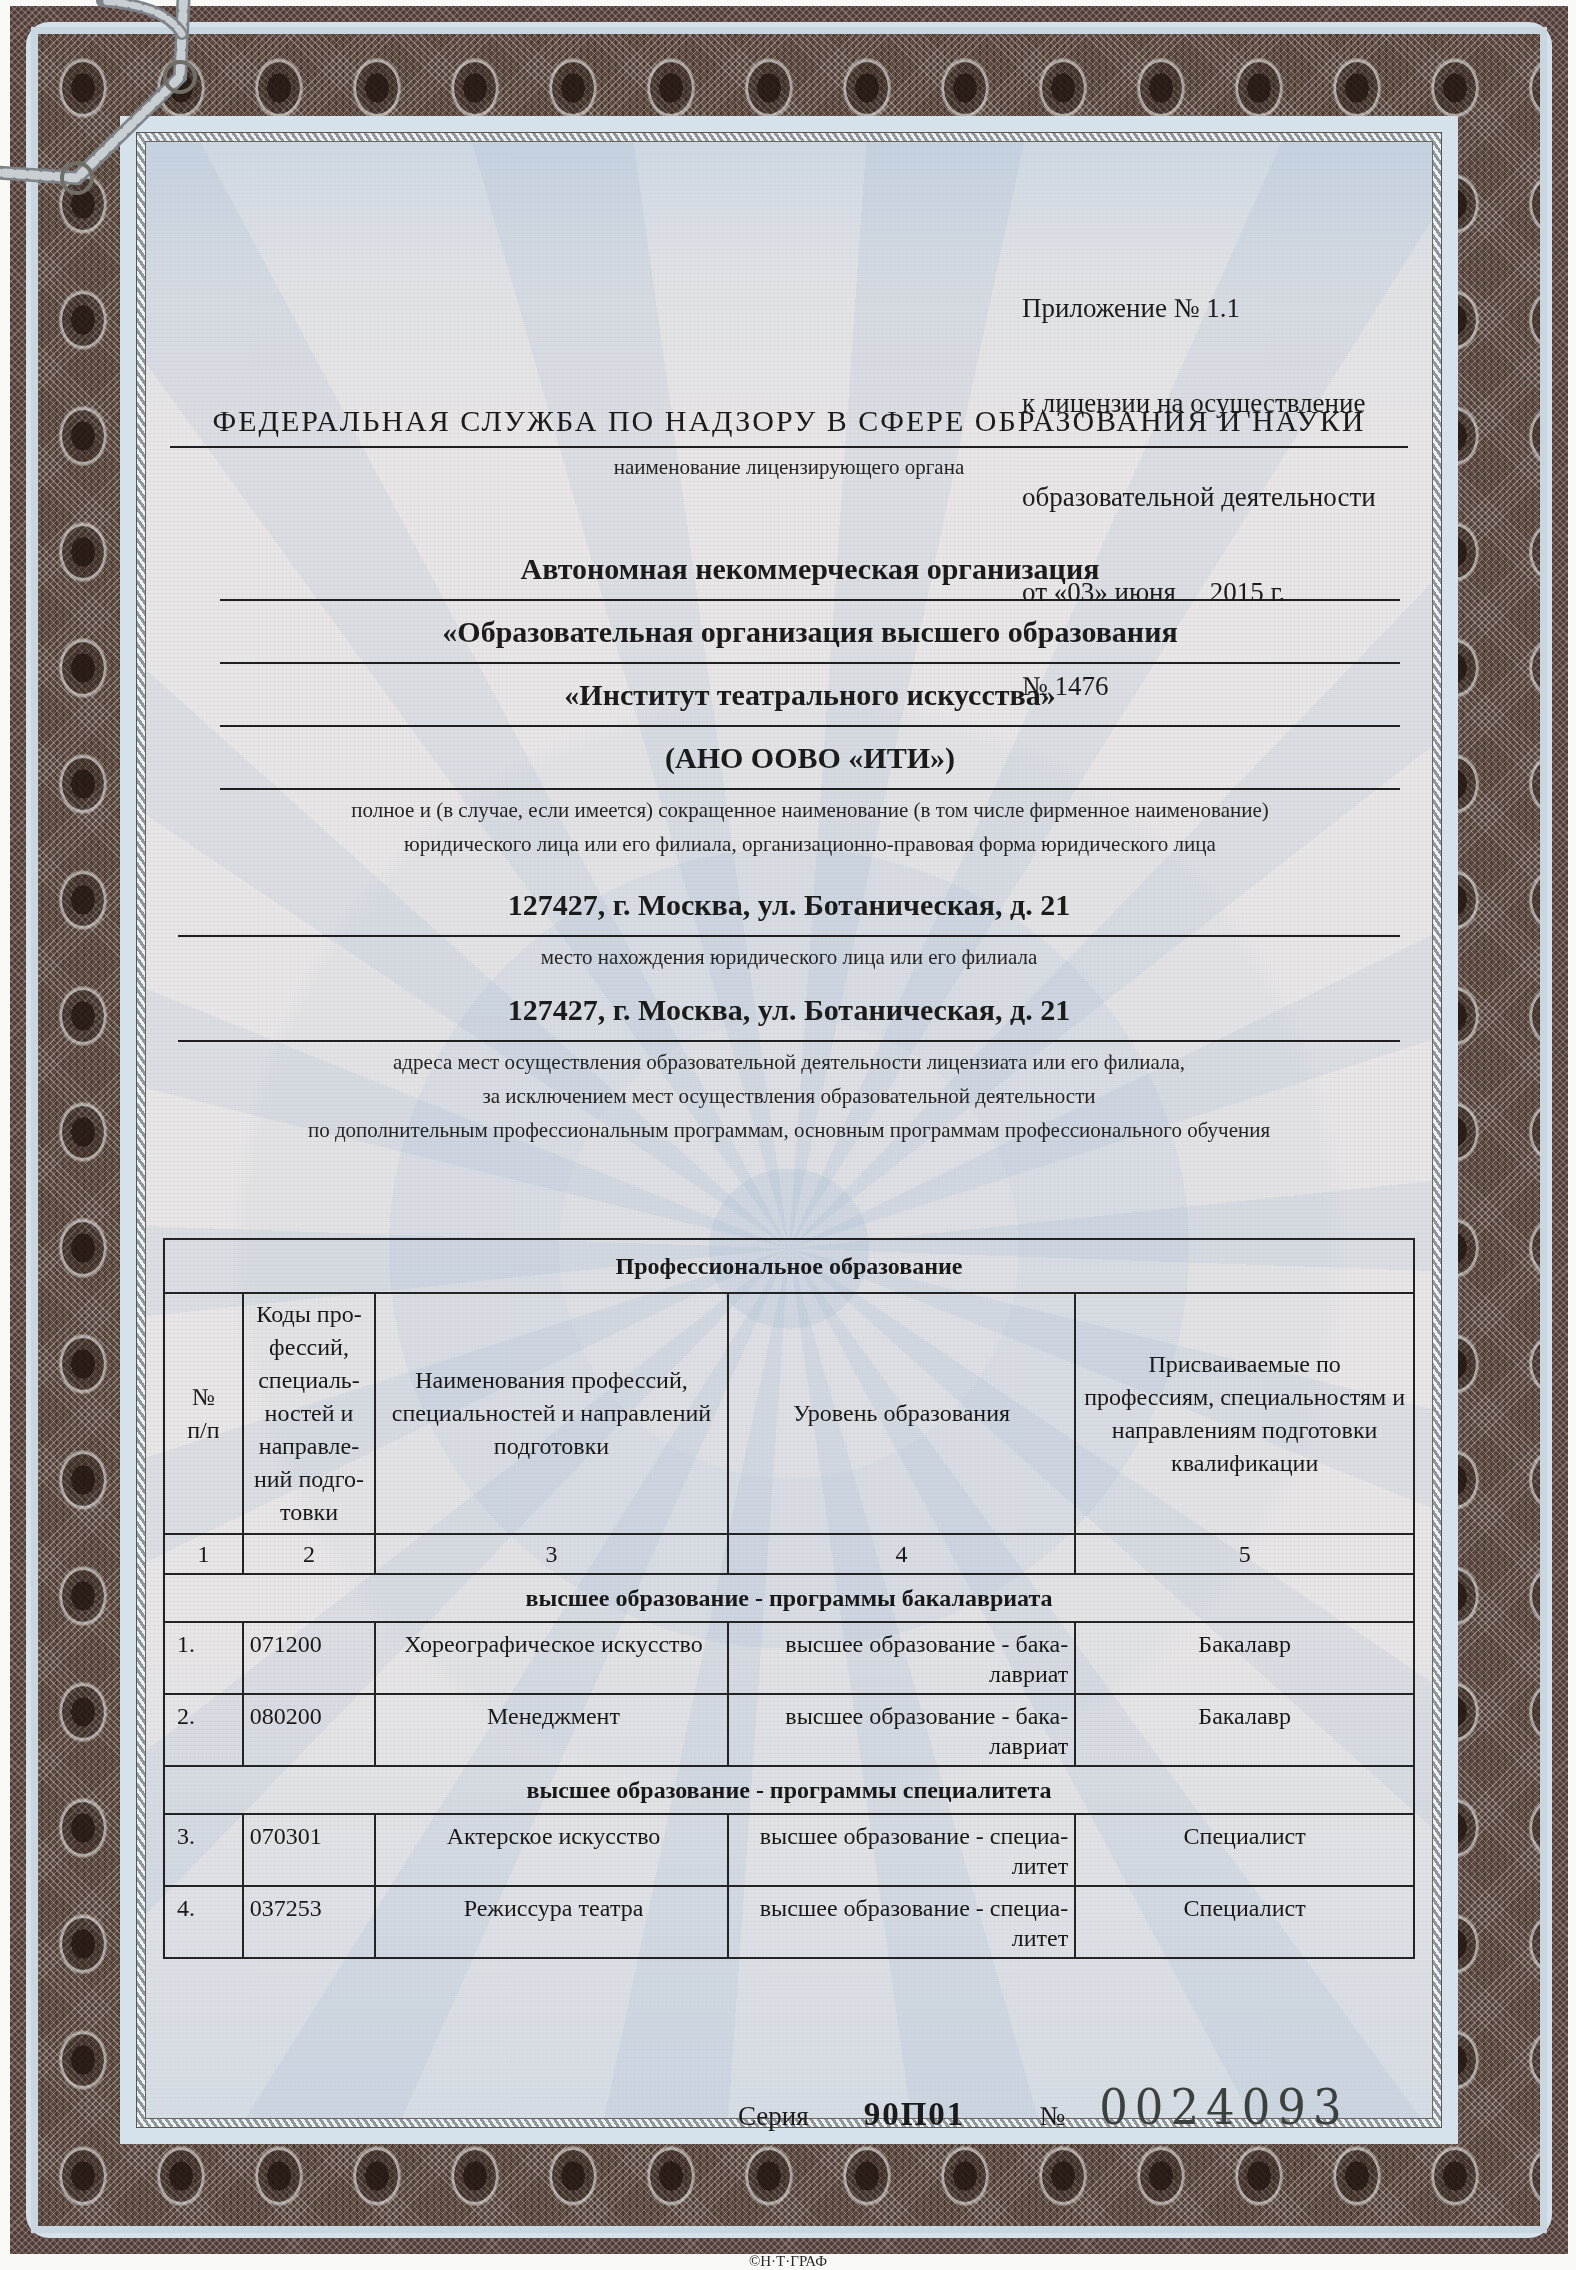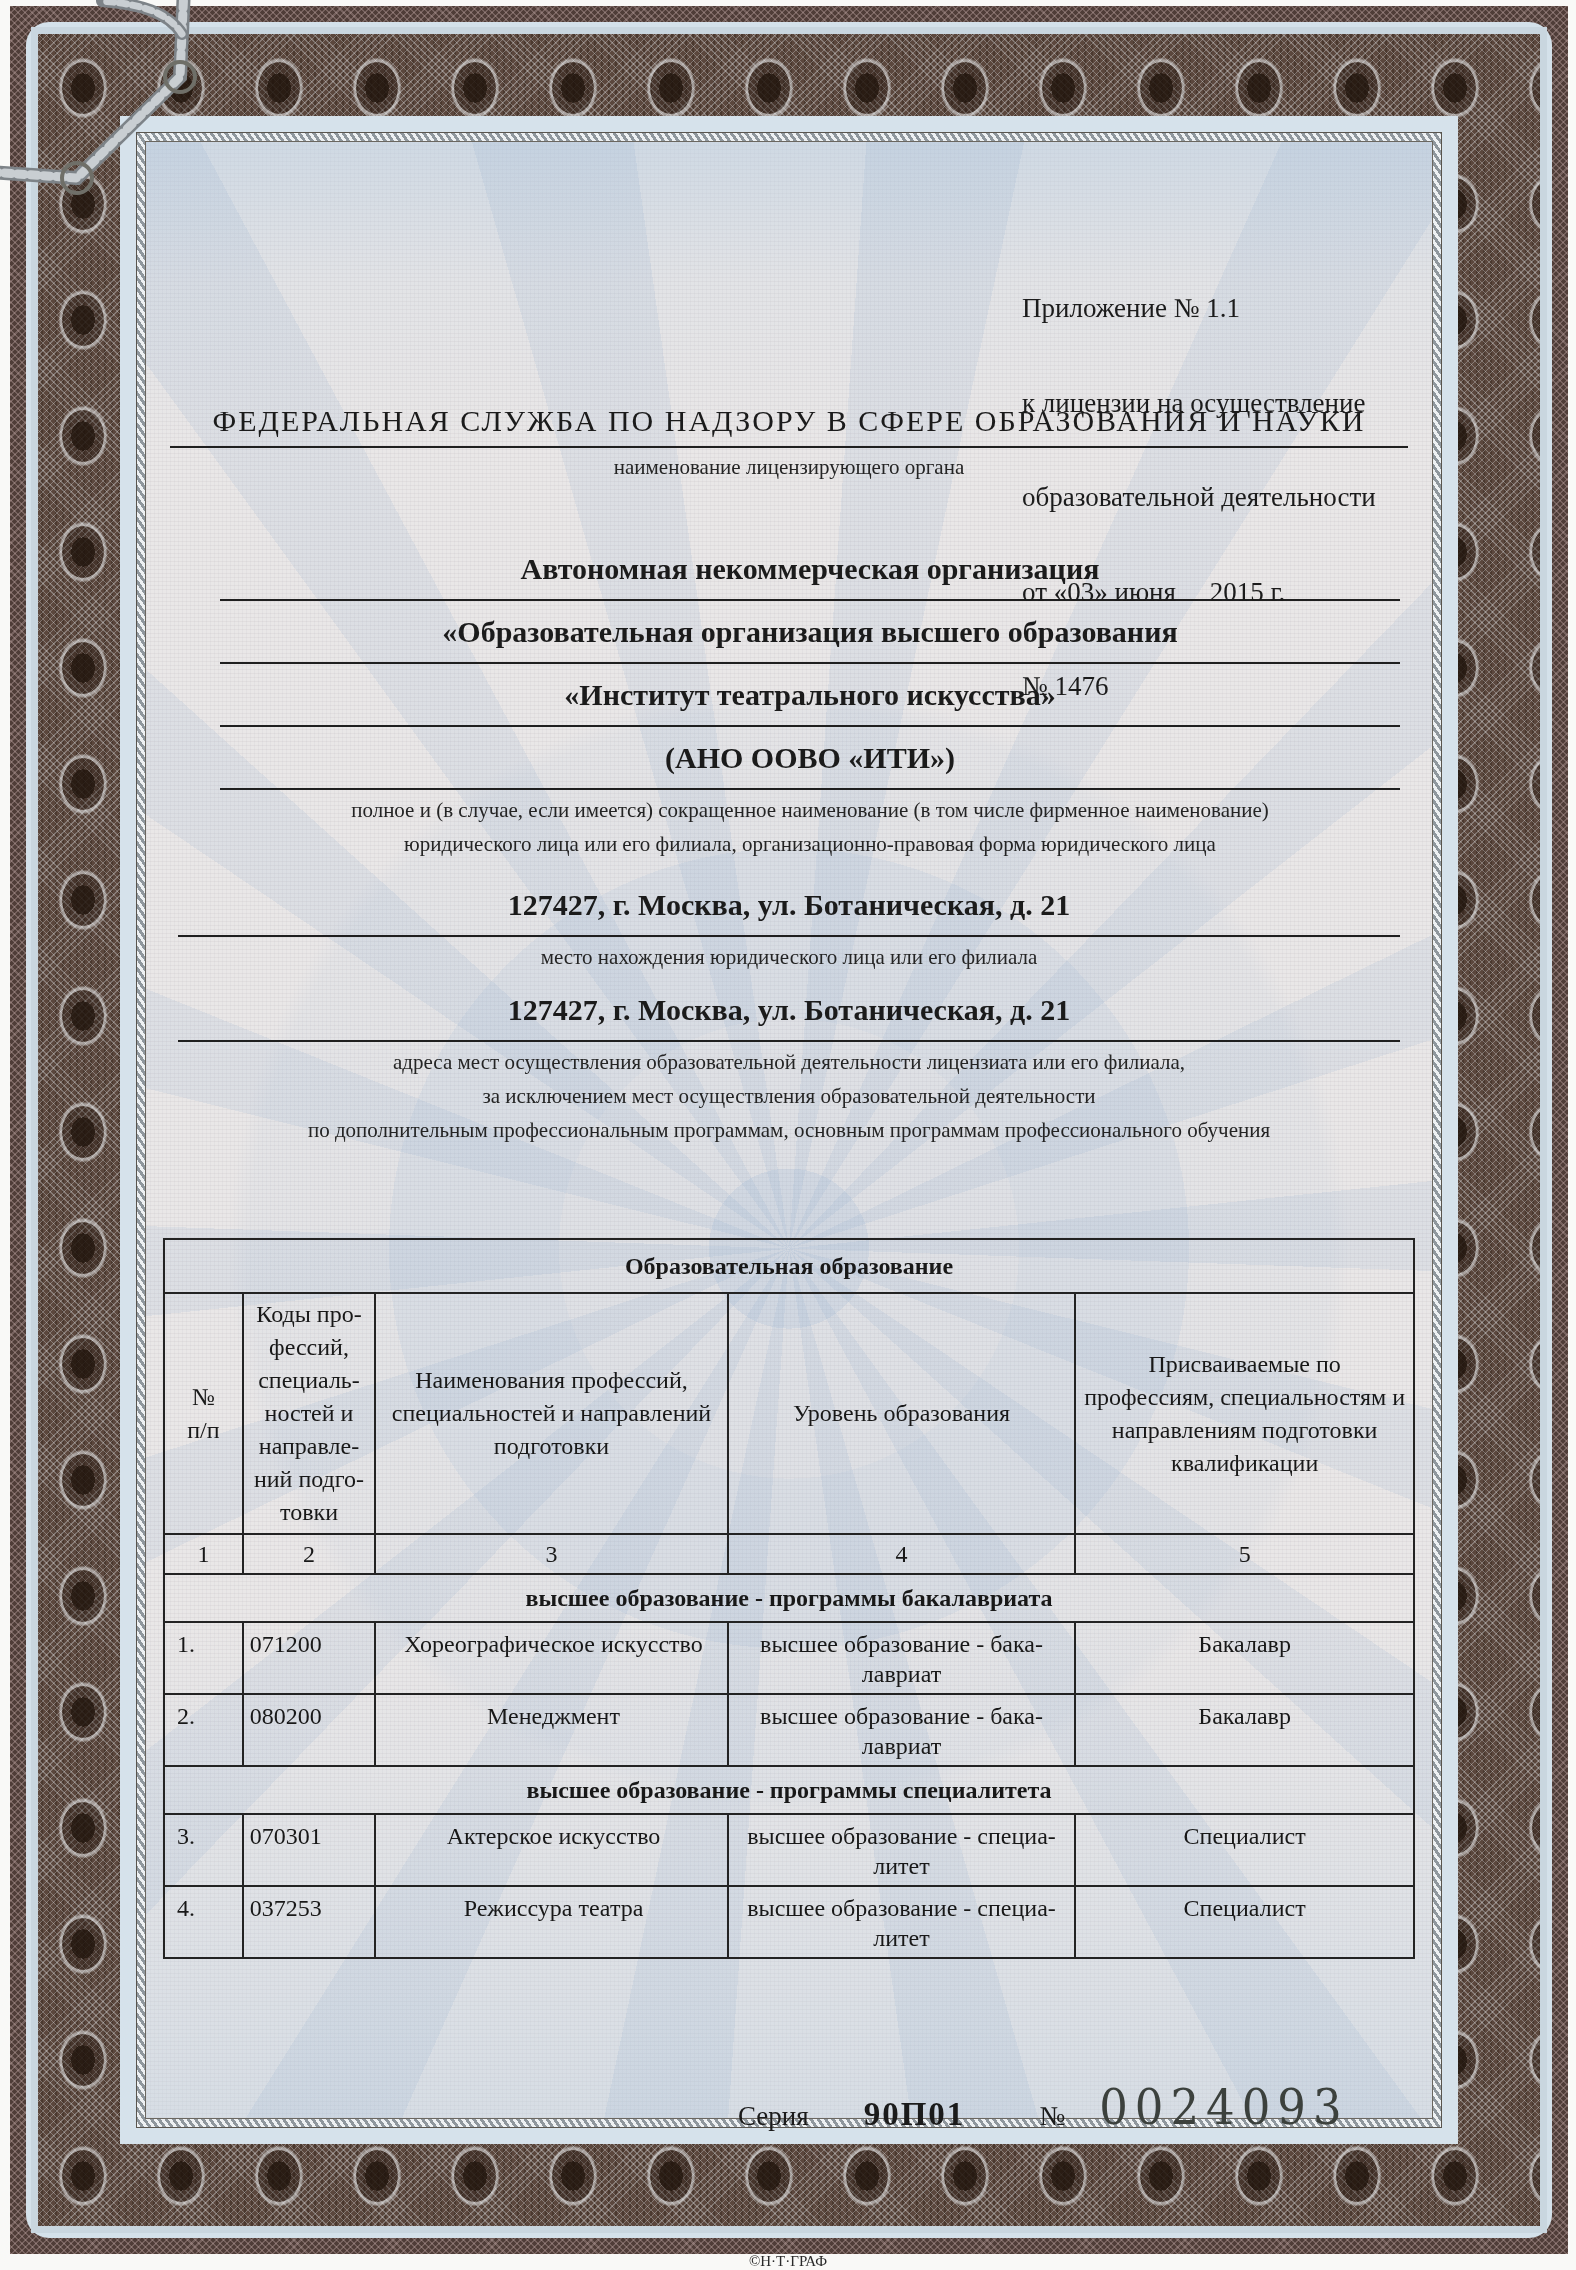--- a/index.html
+++ b/index.html
@@ -85,21 +85,21 @@
   }
   table.lic td{border:2px solid #232323;font-size:24px;color:#181818;}
   .t-title td{height:50px;font-size:30px;font-weight:700;text-align:center;}
   .t-head td{height:226px;text-align:center;vertical-align:middle;line-height:33px;white-space:pre-line;padding:4px 2px;}
   .t-idx td{height:36px;text-align:center;font-size:25px;}
   .t-sec td{height:44px;font-weight:700;font-size:26px;text-align:center;}
   .t-row td{vertical-align:top;padding:6px 6px 4px;line-height:30px;}
   .td-num{padding-left:12px !important;text-align:left;}
   .td-code{text-align:left;}
   .td-name{text-align:center;padding-left:10px !important;}
-  .td-level{text-align:center;white-space:pre-line;}
+  .td-level{text-align:right;white-space:pre-line;}
   .td-qual{text-align:center;}
 
   
   .serial{margin:124px 0 0 592px;display:flex;align-items:baseline;}
   .serial .lbl{font-size:27px;}
   .serial .ser{font-size:33px;font-weight:700;letter-spacing:2px;margin-left:55px;}
   .serial .nosign{font-size:27px;margin-left:74px;}
   .serial .num{
     font-size:45px;margin-left:34px;letter-spacing:7px;color:#3c413d;
     font-family:"DejaVu Serif",serif;transform:scaleY(1.08);transform-origin:bottom;
@@ -159,21 +159,21 @@
                 <table class="lic">
                   <colgroup>
                     <col style="width:6.3%">
                       <col style="width:10.6%">
                       <col style="width:28.2%">
                       <col style="width:27.8%">
                       <col style="width:27.1%">
                   </colgroup>
                   <tbody>
                       <tr class="t-title">
-                    <td colspan="5">Образовательная образование</td>
+                    <td colspan="5">Профессиональное образование</td>
                   </tr>
                   <tr class="t-head">
                     <td>№
 п/п</td>
                     <td>Коды про-
 фессий,
 специаль-
 ностей и
 направле-
 ний подго-

